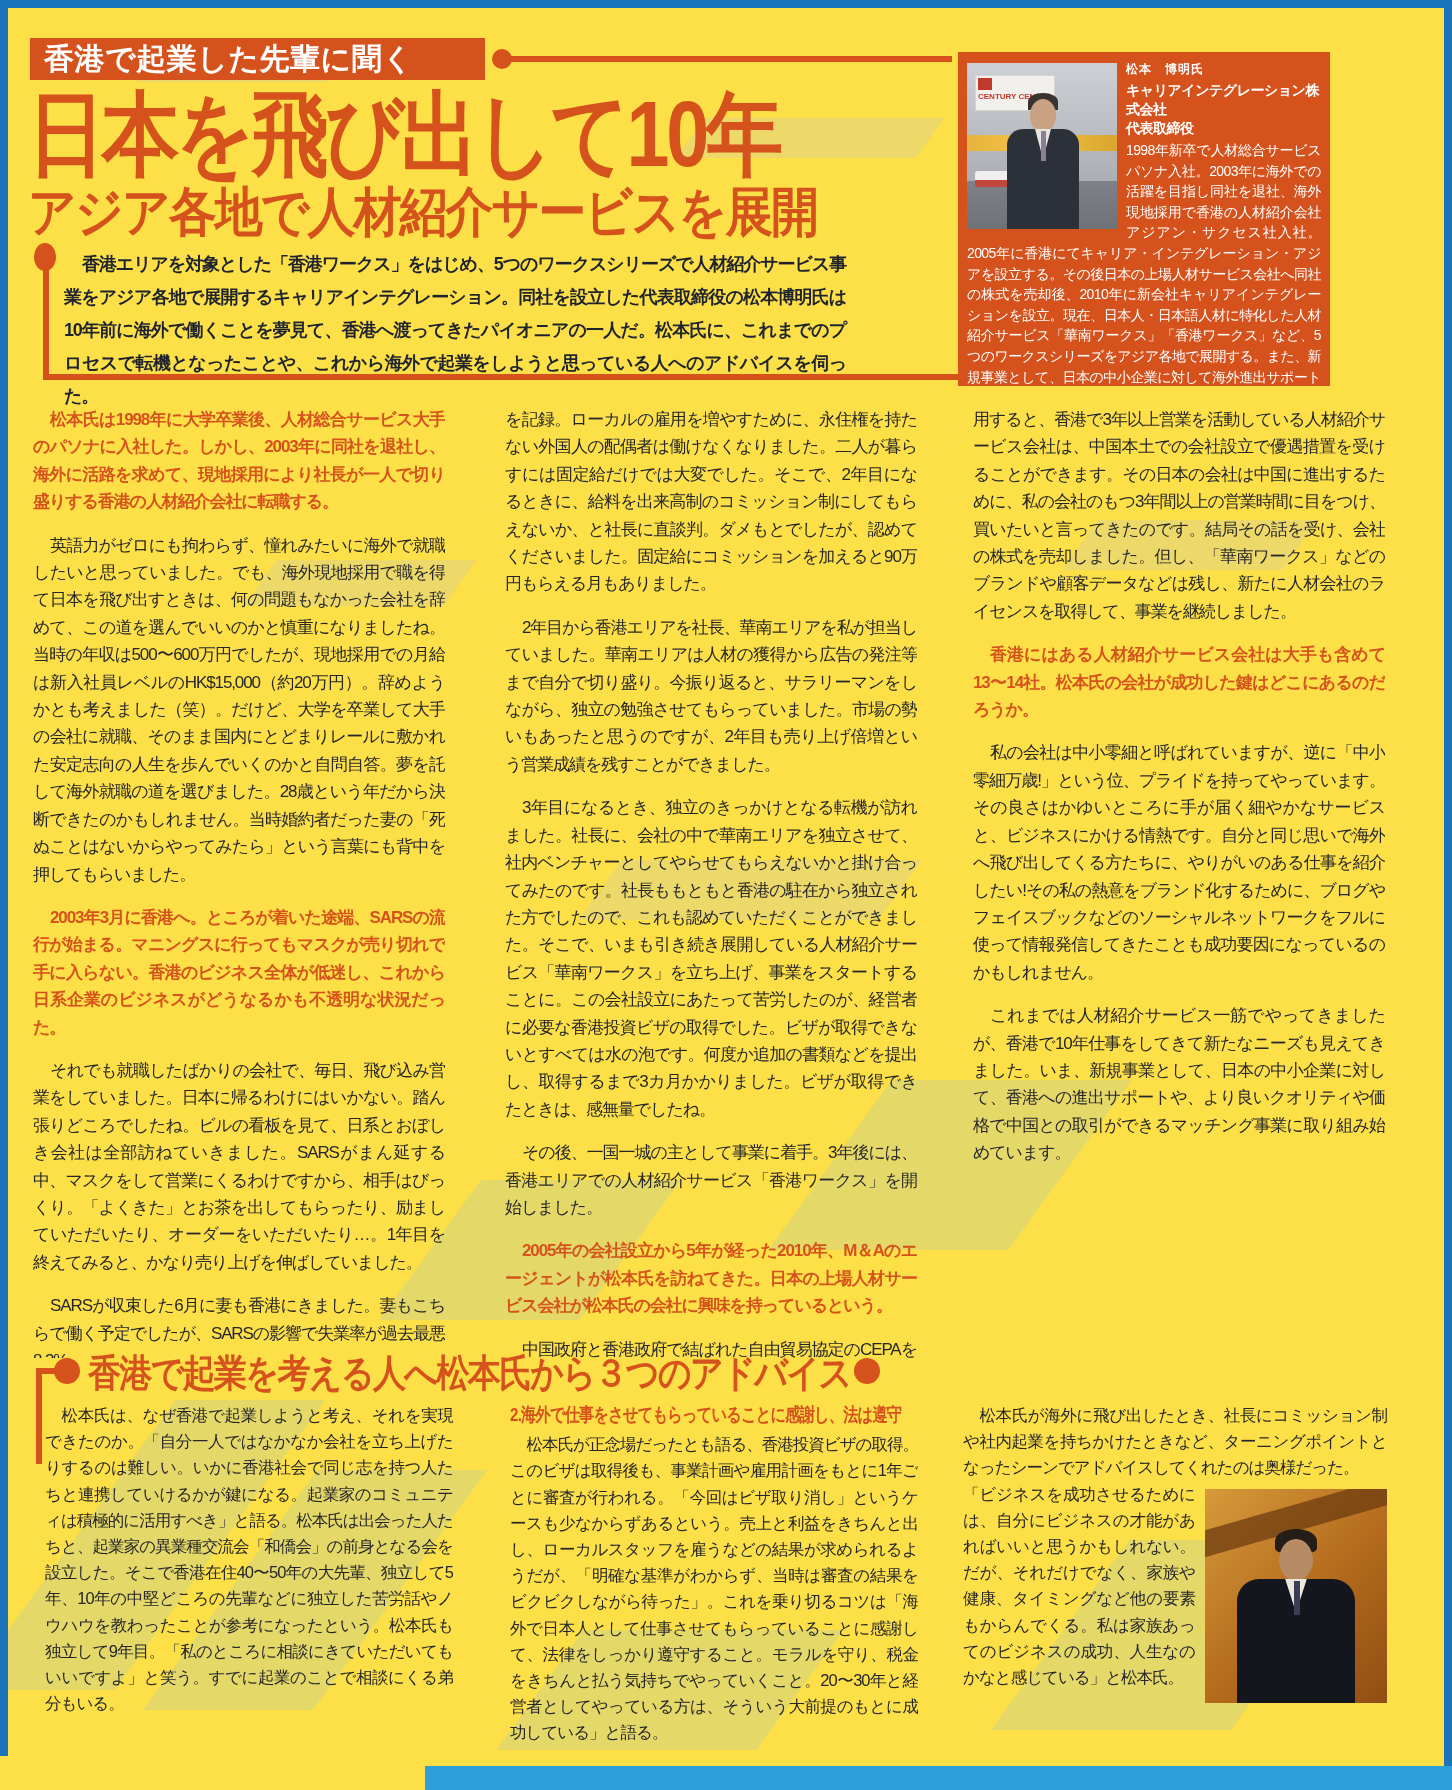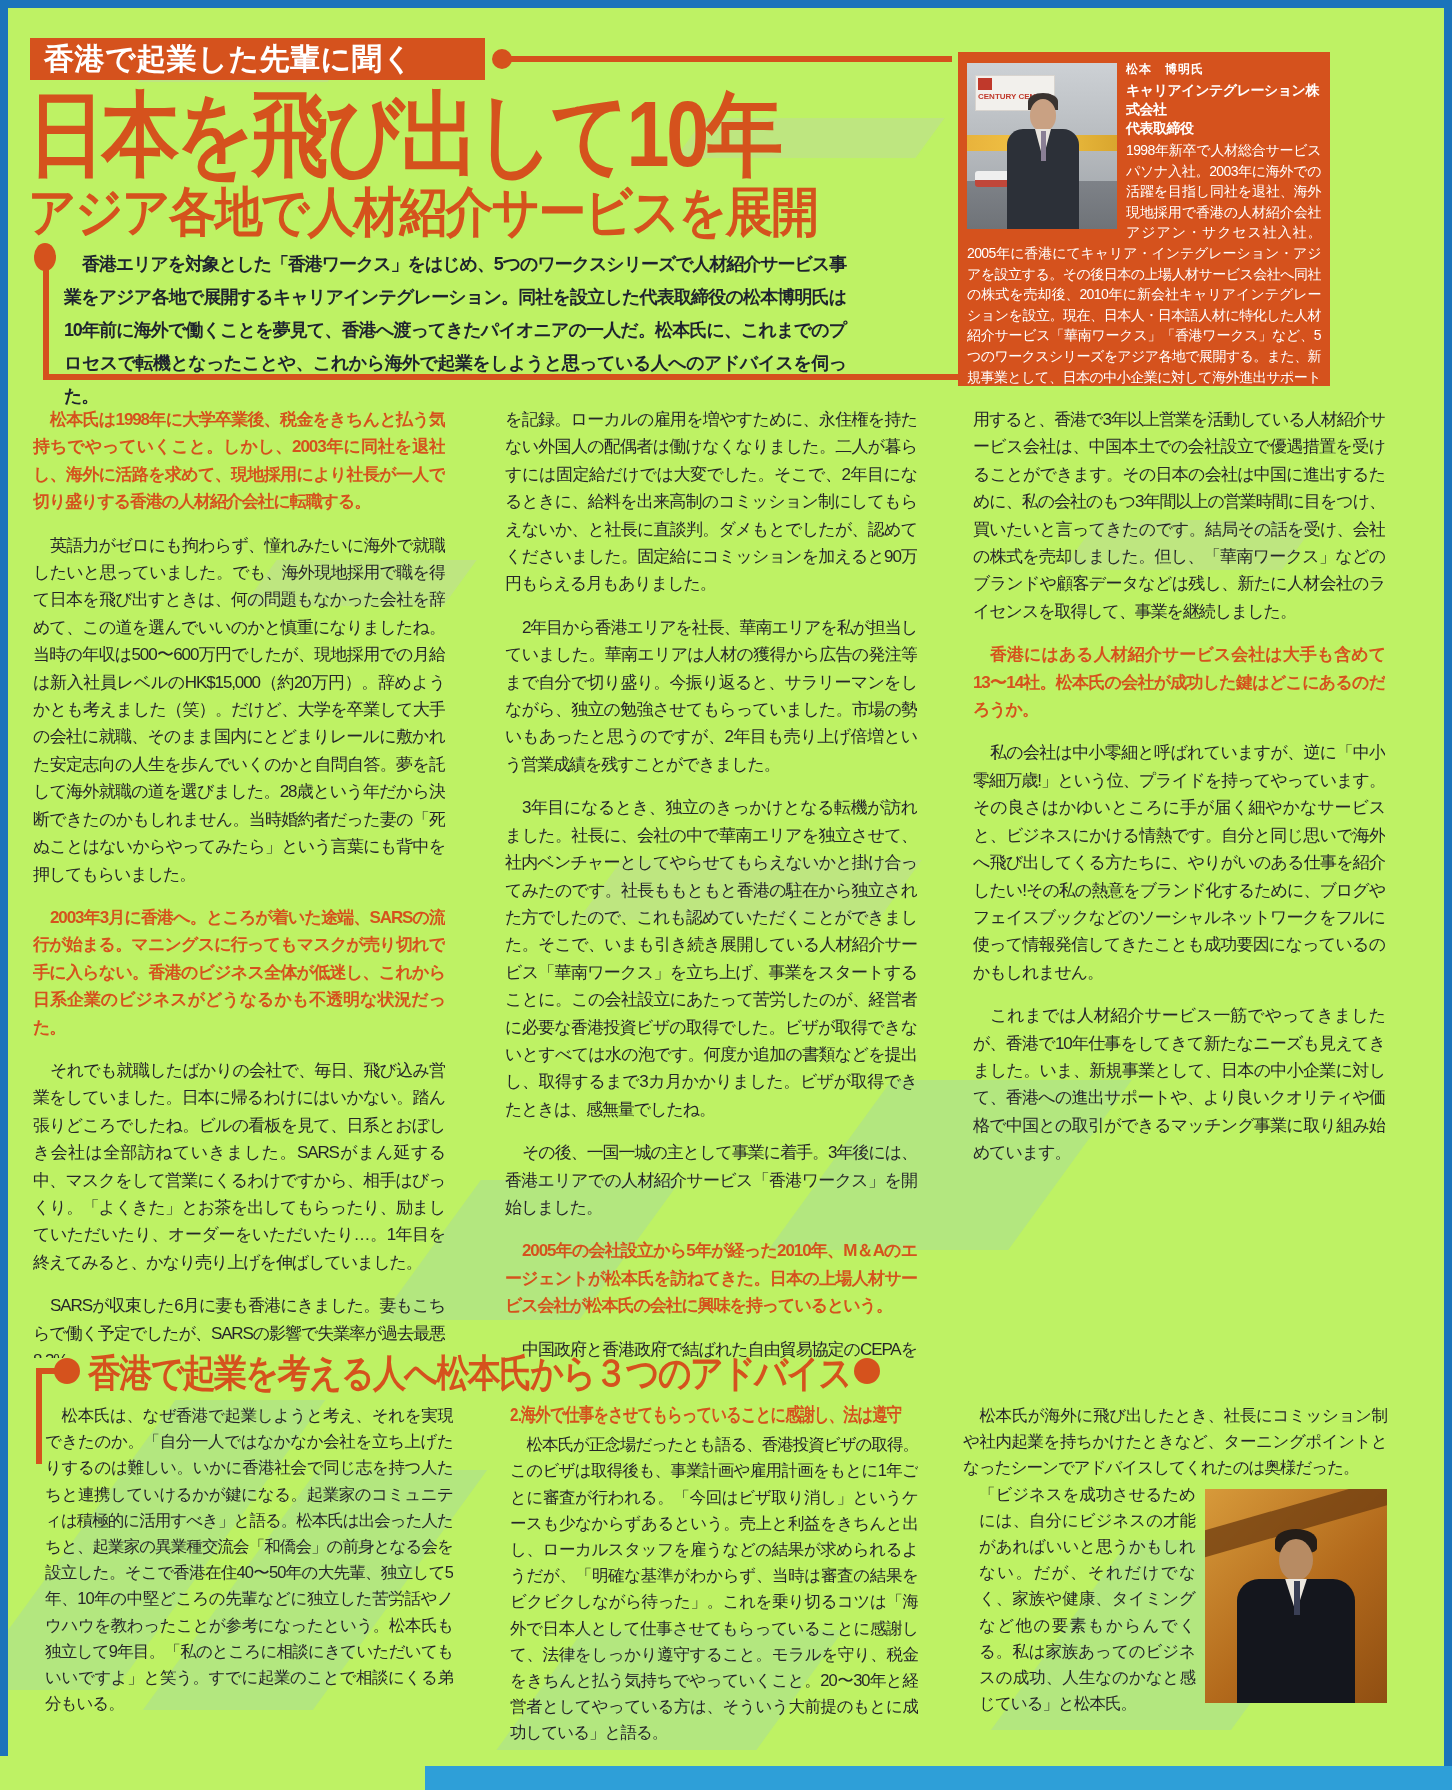--- a/index.html
+++ b/index.html
@@ -1,16 +1,16 @@
 <!DOCTYPE html>
 <html><head>
 <meta charset="utf-8">
 <style>
   html,body{margin:0;padding:0;background:#e9edf0;}
-  .page{position:relative;width:1452px;height:1790px;background:#bef264;overflow:hidden;
+  .page{position:relative;width:1452px;height:1790px;background:#fde047;overflow:hidden;
         font-family:"Liberation Sans",sans-serif;}
   
   .f-top{position:absolute;left:0;top:0;width:100%;height:8px;background:#1b74ba;}
   .f-left{position:absolute;left:0;top:0;width:8px;height:1756px;background:#1b74ba;}
   .f-right{position:absolute;right:0;top:0;width:8px;height:100%;background:#1b74ba;}
   .f-bottom{position:absolute;left:425px;right:0;bottom:0;height:24px;background:#2e9fd8;}
   
   .w{position:absolute;transform:skewX(-36deg);pointer-events:none;}
   .wg{background:rgba(188,198,208,.26);}
   .wb{background:rgba(140,190,225,.22);}
@@ -134,21 +134,21 @@
       <div class="ph-shirt"></div>
       <div class="ph-tie"></div>
     </div>
     <div class="pname">松本　博明氏</div>
     <div class="pcompany">キャリアインテグレーション株式会社</div>
     <div class="ptitle">代表取締役</div>
     <div class="pbio">1998年新卒で人材総合サービスパソナ入社。2003年に海外での活躍を目指し同社を退社、海外現地採用で香港の人材紹介会社アジアン・サクセス社入社。2005年に香港にてキャリア・インテグレーション・アジアを設立する。その後日本の上場人材サービス会社へ同社の株式を売却後、2010年に新会社キャリアインテグレーションを設立。現在、日本人・日本語人材に特化した人材紹介サービス「華南ワークス」「香港ワークス」など、5つのワークスシリーズをアジア各地で展開する。また、新規事業として、日本の中小企業に対して海外進出サポートなどを手がけている。キャリアインテグレーションWEBサイト：http://kananworks.com</div>
   </div>
 
   <div class="col c1">
-    <p class="em">松本氏は1998年に大学卒業後、税金をきちんと払う気持ちでやっていくこと。しかし、2003年に同社を退社し、海外に活路を求めて、現地採用により社長が一人で切り盛りする香港の人材紹介会社に転職する。</p>
+    <p class="em">松本氏は1998年に大学卒業後、人材総合サービス大手のパソナに入社した。しかし、2003年に同社を退社し、海外に活路を求めて、現地採用により社長が一人で切り盛りする香港の人材紹介会社に転職する。</p>
     <p>英語力がゼロにも拘わらず、憧れみたいに海外で就職したいと思っていました。でも、海外現地採用で職を得て日本を飛び出すときは、何の問題もなかった会社を辞めて、この道を選んでいいのかと慎重になりましたね。当時の年収は500〜600万円でしたが、現地採用での月給は新入社員レベルのHK$15,000（約20万円）。辞めようかとも考えました（笑）。だけど、大学を卒業して大手の会社に就職、そのまま国内にとどまりレールに敷かれた安定志向の人生を歩んでいくのかと自問自答。夢を託して海外就職の道を選びました。28歳という年だから決断できたのかもしれません。当時婚約者だった妻の「死ぬことはないからやってみたら」という言葉にも背中を押してもらいました。</p>
     <p class="em">2003年3月に香港へ。ところが着いた途端、SARSの流行が始まる。マニングスに行ってもマスクが売り切れで手に入らない。香港のビジネス全体が低迷し、これから日系企業のビジネスがどうなるかも不透明な状況だった。</p>
     <p>それでも就職したばかりの会社で、毎日、飛び込み営業をしていました。日本に帰るわけにはいかない。踏ん張りどころでしたね。ビルの看板を見て、日系とおぼしき会社は全部訪ねていきました。SARSがまん延する中、マスクをして営業にくるわけですから、相手はびっくり。「よくきた」とお茶を出してもらったり、励ましていただいたり、オーダーをいただいたり…。1年目を終えてみると、かなり売り上げを伸ばしていました。</p>
     <p>SARSが収束した6月に妻も香港にきました。妻もこちらで働く予定でしたが、SARSの影響で失業率が過去最悪8.3%</p>
   </div>
   <div class="col c2">
     <p class="cont">を記録。ローカルの雇用を増やすために、永住権を持たない外国人の配偶者は働けなくなりました。二人が暮らすには固定給だけでは大変でした。そこで、2年目になるときに、給料を出来高制のコミッション制にしてもらえないか、と社長に直談判。ダメもとでしたが、認めてくださいました。固定給にコミッションを加えると90万円もらえる月もありました。</p>
     <p>2年目から香港エリアを社長、華南エリアを私が担当していました。華南エリアは人材の獲得から広告の発注等まで自分で切り盛り。今振り返ると、サラリーマンをしながら、独立の勉強させてもらっていました。市場の勢いもあったと思うのですが、2年目も売り上げ倍増という営業成績を残すことができました。</p>
     <p>3年目になるとき、独立のきっかけとなる転機が訪れました。社長に、会社の中で華南エリアを独立させて、社内ベンチャーとしてやらせてもらえないかと掛け合ってみたのです。社長ももともと香港の駐在から独立された方でしたので、これも認めていただくことができました。そこで、いまも引き続き展開している人材紹介サービス「華南ワークス」を立ち上げ、事業をスタートすることに。この会社設立にあたって苦労したのが、経営者に必要な香港投資ビザの取得でした。ビザが取得できないとすべては水の泡です。何度か追加の書類などを提出し、取得するまで3カ月かかりました。ビザが取得できたときは、感無量でしたね。</p>
     <p>その後、一国一城の主として事業に着手。3年後には、香港エリアでの人材紹介サービス「香港ワークス」を開始しました。</p>
@@ -180,17 +180,17 @@
     <div>
       <div class="a3photo">
         <div class="ap-bg"></div>
         <div class="ap-beam"></div>
         <div class="ap-hair"></div>
         <div class="ap-head"></div>
         <div class="ap-body"></div>
         <div class="ap-shirt"></div>
         <div class="ap-tie"></div>
       </div>
-      <p class="cont" style="text-indent:0;margin-left:16px;">「ビジネスを成功させるためには、自分にビジネスの才能があればいいと思うかもしれない。だが、それだけでなく、家族や健康、タイミングなど他の要素もからんでくる。私は家族あってのビジネスの成功、人生なのかなと感じている」と松本氏。</p>
+      <p class="cont" style="text-indent:0;">「ビジネスを成功させるためには、自分にビジネスの才能があればいいと思うかもしれない。だが、それだけでなく、家族や健康、タイミングなど他の要素もからんでくる。私は家族あってのビジネスの成功、人生なのかなと感じている」と松本氏。</p>
     </div>
   </div>
 
 </div>
 
 </body></html>

